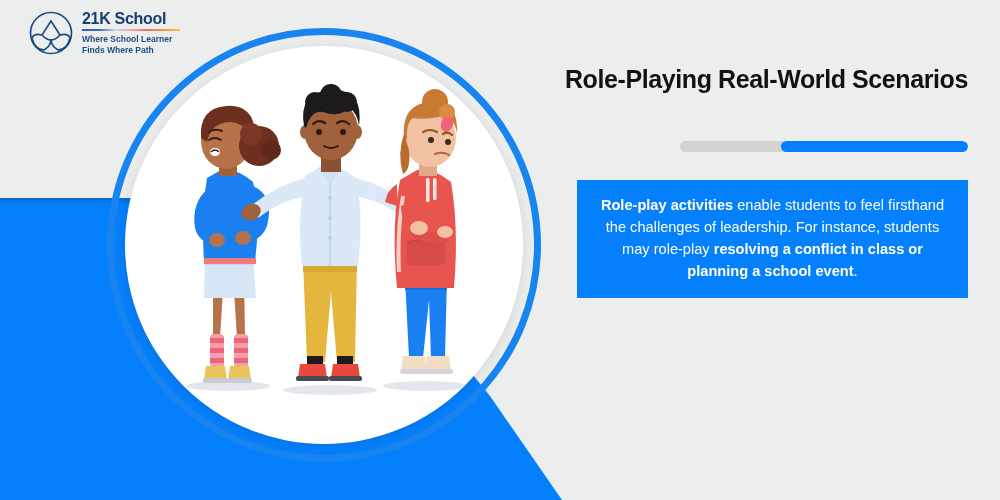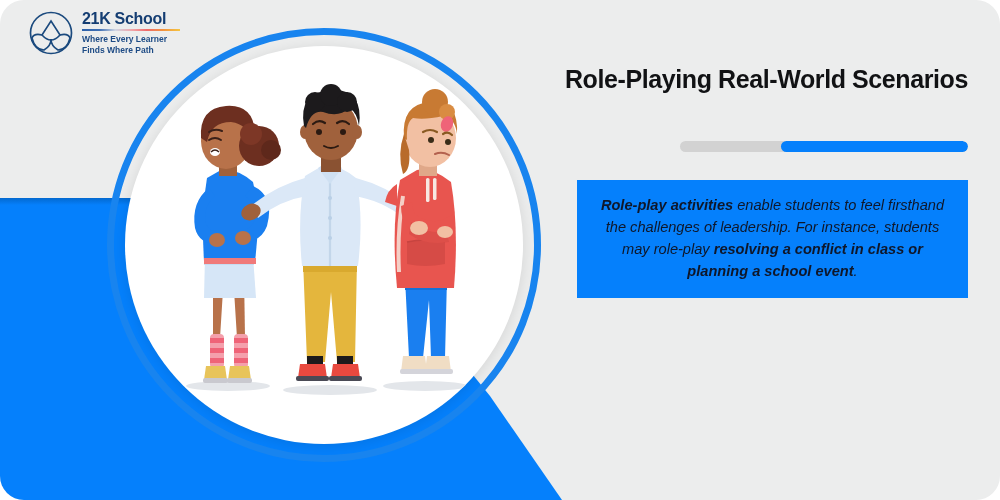--- a/index.html
+++ b/index.html
@@ -7,21 +7,20 @@
     padding: 0;
     background: #ffffff;
   }
   .banner {
     position: relative;
     width: 1000px;
     height: 500px;
     background: #eceded;
     overflow: hidden;
     font-family: "Liberation Sans", sans-serif;
-    border-radius: 24px;
   }
 
   
   .blue-wedge {
     position: absolute;
     left: 0;
     top: 198px;
     width: 570px;
     height: 302px;
     background: #0580fc;
@@ -330,29 +329,29 @@
     <svg class="logo-mark" viewBox="0 0 46 46">
       <circle cx="23" cy="23" r="20.5" fill="none" stroke="#1b4a7e" stroke-width="1.7"></circle>
       <path d="M23 11 L32 25 Q23 35 14 25 Z" fill="none" stroke="#1b4a7e" stroke-width="1.6"></path>
       <path d="M14 25 Q6 23 4 28 Q7 40 16 40 Q23 36 23 29" fill="none" stroke="#1b4a7e" stroke-width="1.6"></path>
       <path d="M32 25 Q40 23 42 28 Q39 40 30 40 Q23 36 23 29" fill="none" stroke="#1b4a7e" stroke-width="1.6"></path>
     </svg>
     <div class="logo-text">
       <span class="logo-name">21K School</span>
       <span class="logo-rule"></span>
       <span class="logo-tag">
-        <span>Where Every Learner</span><br>
+        <span>Where School Learner</span><br>
         <span>Finds Where Path</span>
       </span>
     </div>
   </div>
 
   <h1 class="headline" style="color: rgb(17, 18, 20);">Role-Playing Real-World Scenarios</h1>
 
   <div class="progress" style="background: rgb(210, 210, 210);">
     <div class="progress-fill" style="background: rgb(5, 128, 252); width: 65%;"></div>
   </div>
 
   <div class="callout" style="background: rgb(5, 128, 252);">
-    <p class="callout-text" style="color: #0f172a; font-style: italic;"><b>Role-play activities</b><span> enable students to feel firsthand the challenges of leadership. For instance, students may role-play </span><b>resolving a conflict in class or planning a school event</b><span>.</span></p>
+    <p class="callout-text" style="color: #ffffff;"><b>Role-play activities</b><span> enable students to feel firsthand the challenges of leadership. For instance, students may role-play </span><b>resolving a conflict in class or planning a school event</b><span>.</span></p>
   </div>
 
 </div>
 
 </body></html>

